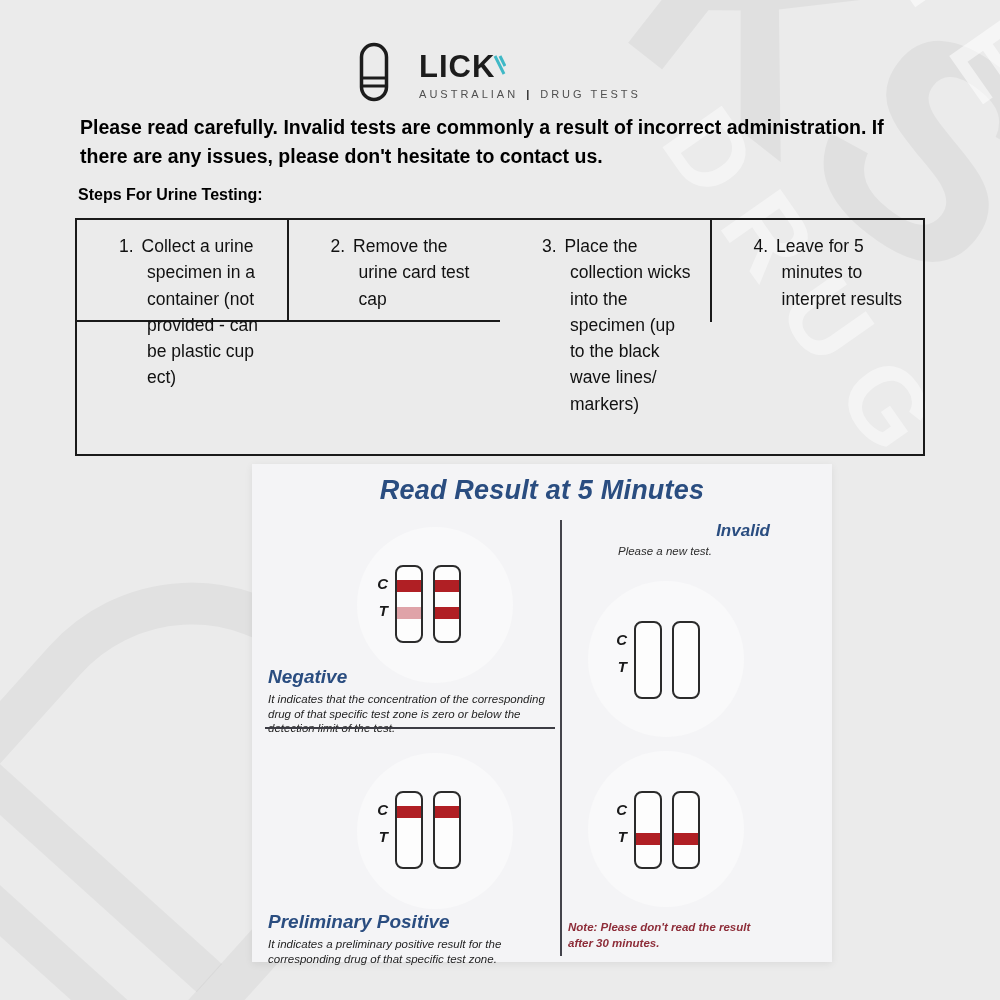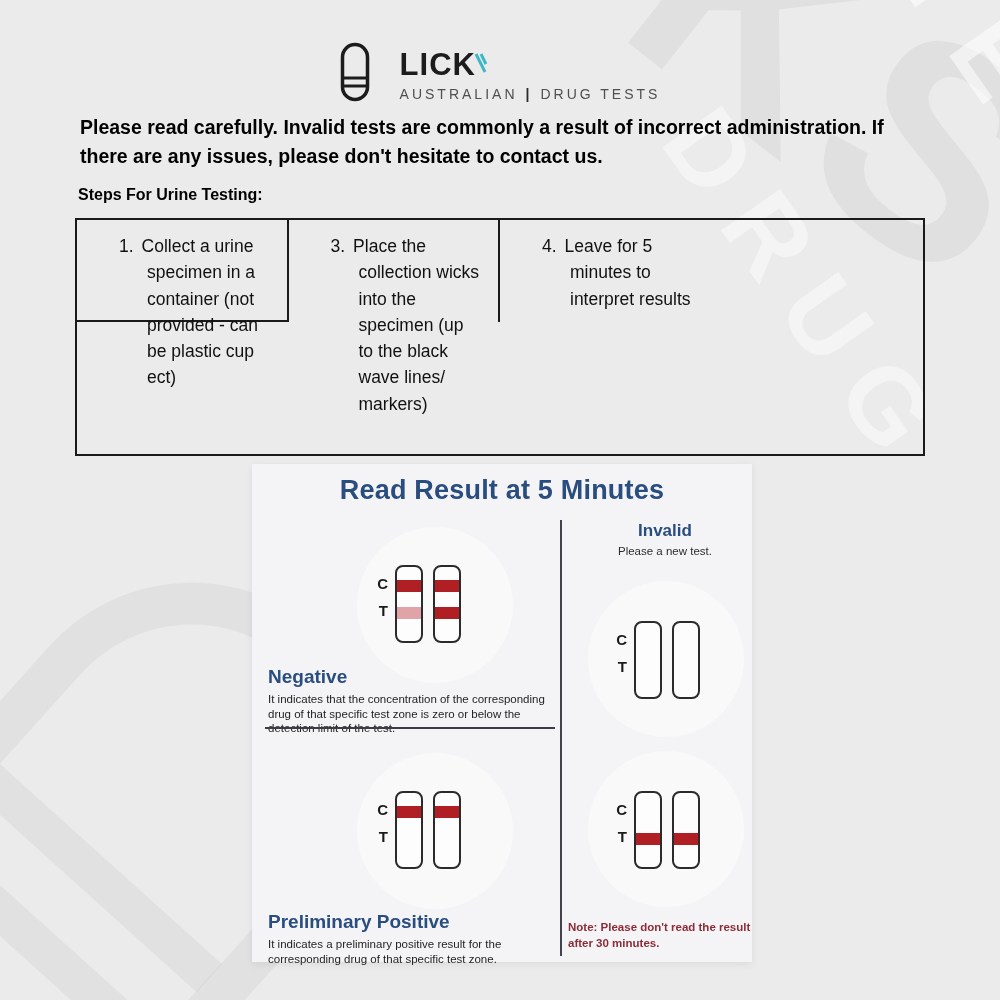--- a/index.html
+++ b/index.html
@@ -12,41 +12,41 @@
   .wm-ks { left:630px; top:-90px; font-size:300px; color:rgba(0,0,0,0.045); transform:rotate(38deg); letter-spacing:10px; }
   .wm-tests { left:820px; top:90px; font-size:105px; color:rgba(255,255,255,0.55); transform:rotate(55deg); letter-spacing:28px; }
   .wm-drug { left:600px; top:230px; font-size:105px; color:rgba(255,255,255,0.45); transform:rotate(55deg); letter-spacing:26px; }
   .wm-pill { position:absolute; left:-80px; top:560px; transform:rotate(42deg); }
 
   
   .logo-row { position:absolute; top:42px; left:0; width:1000px; display:flex; justify-content:center; align-items:center; gap:30px; }
   .brand-text { text-align:left; }
   .brand-name { font-size:31px; font-weight:bold; color:#1c1c1c; letter-spacing:1px; display:flex; align-items:center; }
   .brand-accent { display:inline-block; margin:0 1px 0 -2px; }
-  .brand-tagline { font-size:14px; color:#4f4f4f; letter-spacing:3px; margin-top:3px; display:flex; gap:8px; align-items:center; }
+  .brand-tagline { font-size:11px; color:#4f4f4f; letter-spacing:3px; margin-top:3px; display:flex; gap:8px; align-items:center; }
   .tag-sep { color:#2b2b2b; font-weight:bold; }
 
   
   .notice { position:absolute; top:113px; left:80px; width:840px; text-align:left;
             font-size:19.5px; font-weight:bold; color:#000; line-height:1.5; }
 
   
   .steps-heading { position:absolute; top:186px; left:78px; font-size:16px; font-weight:bold; color:#000; }
   .steps-table { position:absolute; top:218px; left:75px; width:850px; display:grid;
                  grid-template-columns:1fr 1fr 1fr 1fr; grid-template-rows:102px 132px;
                  border:2px solid #1a1a1a; background:transparent; }
   .cell { padding:13px 18px 0 42px; font-size:17.5px; color:#111; line-height:1.5; }
   .cell-1, .cell-3 { border-right:2px solid #1a1a1a; }
   .cell-1, .cell-2 { border-bottom:2px solid #1a1a1a; }
   .cell p { padding-left:28px; text-indent:-28px; }
   .cell .num { margin-right:8px; }
 
   
-  .panel { position:absolute; left:252px; top:464px; width:500px; height:498px;
-           background:var(--panel-bg,#f4f4f6); border-radius:0; box-shadow:0 2px 8px rgba(0,0,0,0.07); }
+  .panel { position:absolute; left:252px; top:464px; width:580px; height:498px;
+           background:var(--panel-bg,#f4f4f6); border-radius:0; box-shadow:0 2px 8px rgba(0,0,0,0.07);font-style:italic; }
   .panel-title { position:absolute; top:11px; left:0; width:100%; text-align:center;
                  font-size:27px; font-weight:bold; color:var(--navy,#2a4d80); letter-spacing:0.2px; }
   .v-divider { position:absolute; left:308px; top:56px; width:2px; height:436px; background:#43434b; }
   .h-divider { position:absolute; left:13px; top:263px; width:290px; height:2px; background:#3c3c44; }
 
   .halo { position:absolute; width:156px; height:156px; border-radius:50%; background:#f9f9fa; }
 
   .cassette { position:absolute; display:flex; }
   .ct-labels { position:relative; width:18px; margin-right:7px; height:78px; }
   .ct-labels span { position:absolute; right:0; font-size:15px; font-weight:bold; color:#1a1a1a; }
@@ -54,21 +54,21 @@
   .strip { width:28px; height:78px; border:2px solid #2b2b2b; border-radius:8px; background:#fdfdfd;
            position:relative; margin-right:10px; }
   .strip .line { position:absolute; left:0; right:0; height:12px; }
   .line.c { top:13px; } .line.t { top:40px; }
   .line.full { background:var(--line-red,#b01f24); }
   .line.faint { background:var(--line-faint,#dfa3a8); }
 
   .result-heading { position:absolute; font-size:19px; font-weight:bold; color:var(--navy,#2a4d80); }
   .result-desc { position:absolute; font-size:11.5px; color:#1f1f1f; line-height:1.28; width:292px; }
 
-  .invalid-heading { position:absolute; left:308px; top:57px; width:210px; text-align:center;
+  .invalid-heading { position:absolute; left:308px; top:57px; width:210px; text-align:right;
                      font-size:17px; font-weight:bold; color:var(--navy,#2a4d80); }
   .invalid-sub { position:absolute; left:308px; top:81px; width:210px; text-align:center;
                  font-size:11.5px; color:#2c2c2c; }
   .note-text { position:absolute; left:316px; top:456px; width:194px; 
                font-size:11.5px; font-weight:bold; color:var(--note-red,#8d2c38); line-height:1.35; }
 
   
   .footer { position:absolute; top:960px; left:0; width:1000px; text-align:center;
             font-size:26px; color:#151515; letter-spacing:0.5px; }
 </style>
@@ -113,20 +113,23 @@
     </span>
   </div>
 
   <div class="notice">Please read carefully. Invalid tests are commonly a result of incorrect administration. If there are any issues, please don't hesitate to contact us.</div>
 
   <div class="steps-heading">Steps For Urine Testing:</div>
   <div class="steps-table">
     <div class="cell cell-1">
       <p><span class="num">1.</span><span>Collect a urine specimen in a container (not provided - can be plastic cup ect)</span></p>
     </div>
+    <div class="cell cell-2">
+      <p><span class="num">2.</span><span>Remove the urine card test cap</span></p>
+    </div>
     <div class="cell cell-3">
       <p><span class="num">3.</span><span>Place the collection wicks into the specimen (up to the black wave lines/ markers)</span></p>
     </div>
     <div class="cell cell-4">
       <p><span class="num">4.</span><span>Leave for 5 minutes to interpret results</span></p>
     </div>
   </div>
 
   <div class="panel">
     <div class="panel-title">Read Result at 5 Minutes</div>

